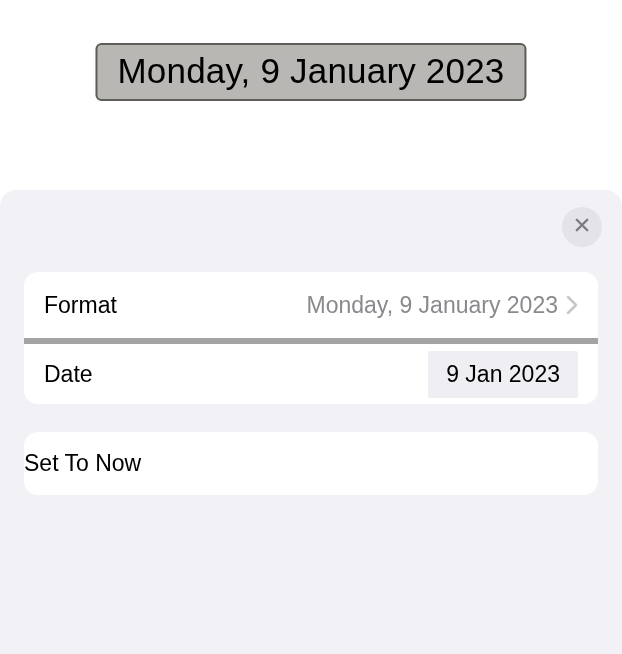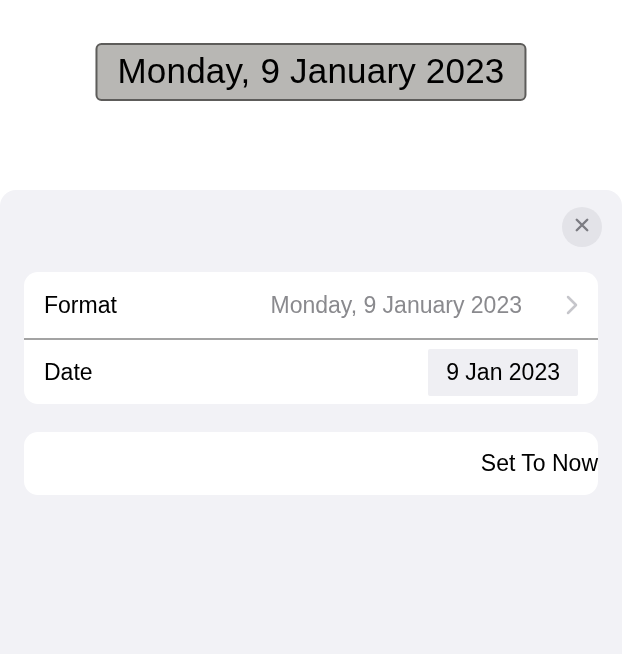--- a/index.html
+++ b/index.html
@@ -72,24 +72,23 @@
       margin: 8px 24px 28px 24px;
       background: #ffffff;
       border-radius: 14px;
       overflow: hidden;
     }
     .row {
       display: flex;
       align-items: center;
       padding: 0 20px;
       min-height: 66px;
-      gap: 36px;
     }
     .row + .row {
-      border-top: 2px solid #a3a3a3;
+      border-top: 6px solid #a3a3a3;
     }
     .row-label {
       font-size: 23px;
       color: #000;
       flex: 0 0 auto;
     }
     .row-spacer { flex: 1; }
     .row-value {
       font-size: 23px;
       color: #8a8a8e;
@@ -112,21 +111,21 @@
       padding: 10px 18px;
       font-size: 23px;
       color: #000;
       cursor: pointer;
       white-space: nowrap;
     }
     .action-btn {
       margin: 0 24px 28px 24px;
       background: #ffffff;
       border-radius: 14px;
-      text-align: right;
+      text-align: left;
       font-size: 23px;
       padding: 18px 0;
       cursor: pointer;
       color: #000;
     }
   </style>
 </head>
 <body>
 
 <div class="canvas-area">

